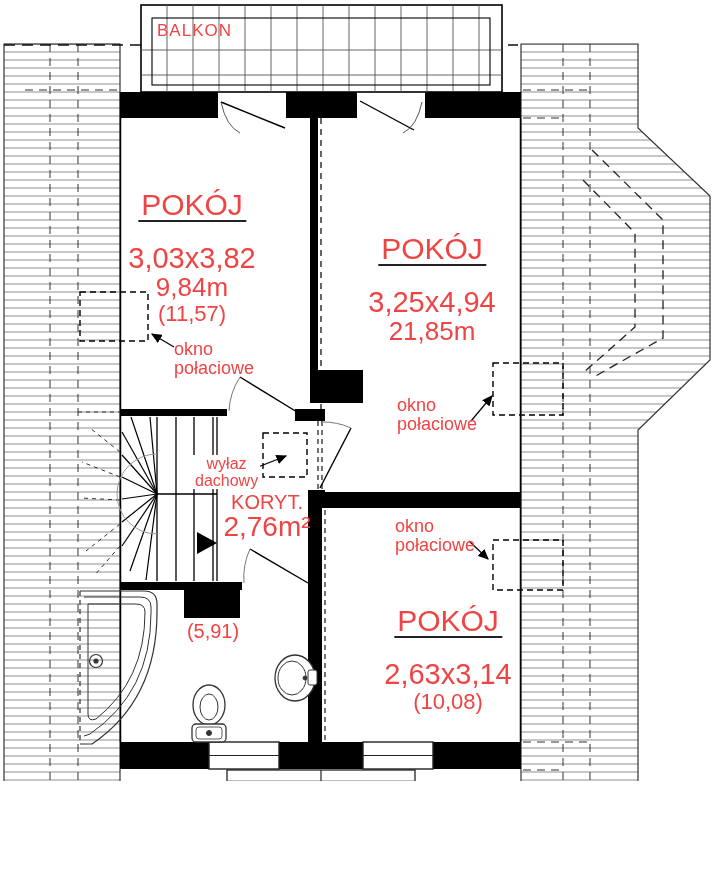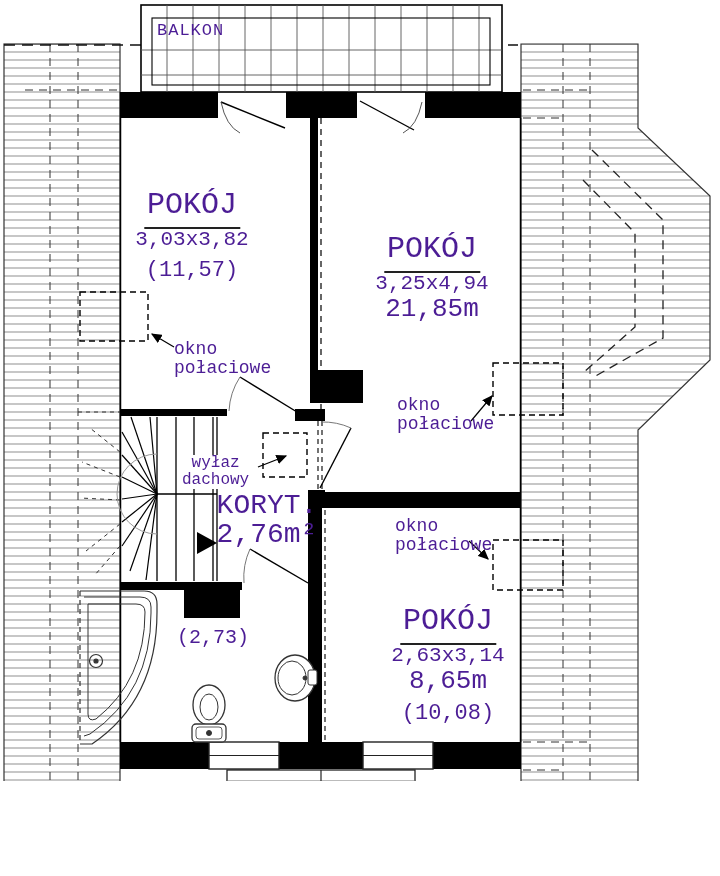--- a/index.html
+++ b/index.html
@@ -1,29 +1,29 @@
 <!DOCTYPE html>
 <html><head>
 <meta charset="utf-8">
 <style>
   html,body{margin:0;padding:0;background:#fff;}
   .stage{position:relative;width:720px;height:781px;background:#fff;overflow:hidden;
-         font-family:Liberation Mono, monospace;color:#4c1d95;}
+         font-family:Liberation Sans, sans-serif;color:#ef4444;}
   .stage svg{position:absolute;left:0;top:0;}
   .lbl{position:absolute;white-space:nowrap;}
   .room-label{text-align:center;transform:translateX(-50%);}
-  .rm-title{display:inline-block;font-size:30px;line-height:1;padding:0 3px 7px 3px;
+  .rm-title{display:inline-block;font-size:30px;line-height:1;padding:0 3px 0 3px;
             border-bottom:2px solid #222;}
   .rm-title.small{font-size:24px;border-bottom:none;padding-bottom:0;}
-  .rm-dims{font-size:21px;line-height:1.08;margin-top:0;}
+  .rm-dims{font-size:29px;line-height:1.08;margin-top:21px;}
   .rm-area{font-size:26px;line-height:1.05;}
   .rm-area.small{font-size:20px;}
-  .rm-total{font-size:22px;line-height:1.1;margin-top:7px;}
+  .rm-total{font-size:22px;line-height:1.1;}
   .rm-total.small{font-size:20px;}
-  .koryt-name{font-size:28px;line-height:1;}
+  .koryt-name{font-size:20px;line-height:1;}
   .koryt-area{font-size:28px;line-height:1.1;}
   .ann{font-size:18px;line-height:1.07;}
   .ann.hatch-ann{background:#fff;padding:0 2px;font-size:16px;text-align:center;}
   .balkon{font-size:17px;letter-spacing:1px;}
 </style>
 </head>
 <body>
 
 <div class="stage">
 
@@ -221,46 +221,46 @@
     <rect x="308" y="670" width="9" height="15" rx="2" stroke-width="1"></rect>
     <circle cx="305" cy="678" r="2" fill="#333"></circle>
   </g>
 </svg>
 
 <div class="lbl balkon" style="left:157px;top:21px;">BALKON</div>
 
 <div class="lbl room-label" style="left:192px;top:190px;">
   <div><span class="rm-title">POKÓJ</span></div>
   <div class="rm-dims">3,03x3,82</div>
+  <div class="rm-area">9,84m</div>
   <div class="rm-total">(11,57)</div>
 </div>
 
 <div class="lbl room-label" style="left:432px;top:234px;">
   <div><span class="rm-title">POKÓJ</span></div>
   <div class="rm-dims">3,25x4,94</div>
   <div class="rm-area">21,85m</div>
 </div>
 
 <div class="lbl room-label" style="left:448px;top:606px;">
   <div><span class="rm-title">POKÓJ</span></div>
   <div class="rm-dims">2,63x3,14</div>
-  <div class="rm-area">8,65m</div>
   <div class="rm-total">(10,08)</div>
 </div>
 
 <div class="lbl room-label" style="left:213px;top:620px;">
-  <div class="rm-total small">(2,73)</div>
+  <div class="rm-total small">(5,91)</div>
 </div>
 
 <div class="lbl room-label" style="left:267px;top:492px;">
   <div class="koryt-name">KORYT.</div>
   <div class="koryt-area">2,76m²</div>
 </div>
 
-<div class="lbl ann hatch-ann" style="left:180px;top:455px;">
+<div class="lbl ann hatch-ann" style="left:193px;top:455px;">
   <div>wyłaz</div>
   <div>dachowy</div>
 </div>
 
 <div class="lbl ann" style="left:174px;top:340px;">
   <div>okno</div>
   <div>połaciowe</div>
 </div>
 
 <div class="lbl ann" style="left:397px;top:396px;">

